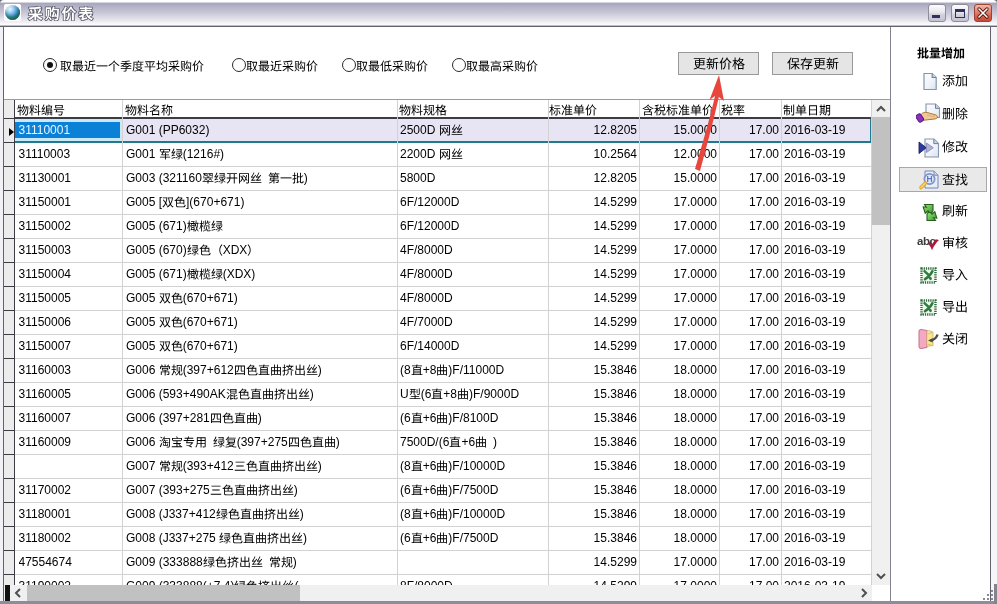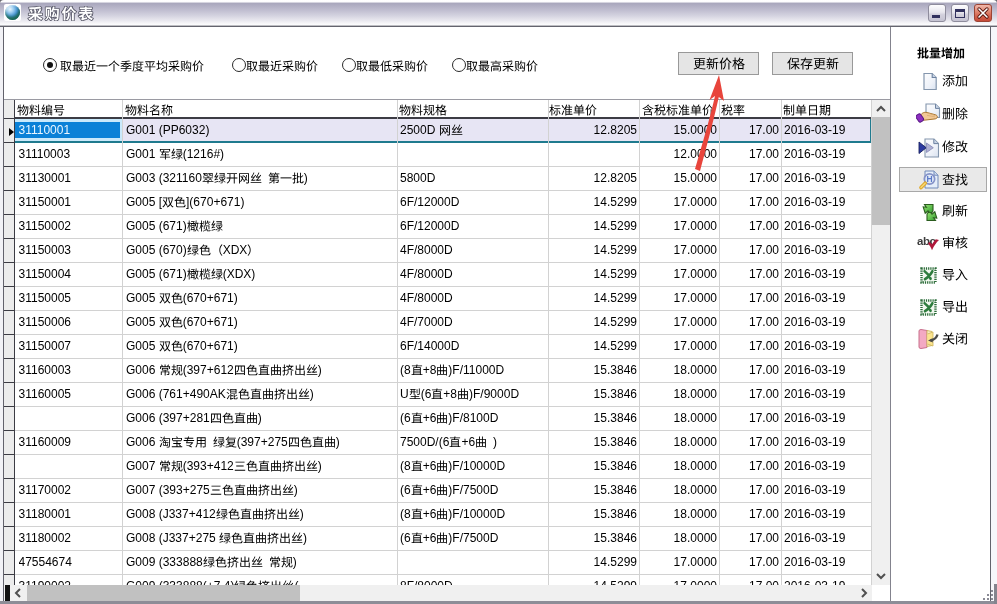--- a/index.html
+++ b/index.html
@@ -296,20 +296,25 @@
       <div class="cell" style="left:769px;top:0;width:100px">2016-03-19</div>
     </div>
     <div style="position:absolute;left:0;top:24px;width:857px;height:24px;background:#fff"></div>
     <div style="position:absolute;left:0;top:47px;width:857px;height:1px;background:#d2d2d2"></div>
     <div style="position:absolute;left:0;top:24px;width:857px;height:24px">
       <div class="cell" style="left:3.5px;top:0;width:104px">31110003</div>
       <div class="cell" style="left:111px;top:0;width:272px"><span>G001 </span><svg class="k" style="width:24.00px;height:12px;" viewBox="0 -880 2000 1000">
           <use href="#c519b" x="0"></use>
           <use href="#c7eff" x="1000"></use>
         </svg><span>(1216#)</span></div>
+      <div class="cell" style="left:385px;top:0;width:146px"><span>2200D </span><svg class="k" style="width:24.00px;height:12px;" viewBox="0 -880 2000 1000">
+          <use href="#c7f51" x="0"></use>
+          <use href="#c4e1d" x="1000"></use>
+        </svg></div>
+      <div class="cell r" style="left:436px;top:0;width:186px">10.2564</div>
       <div class="cell r" style="left:540px;top:0;width:162px">12.0000</div>
       <div class="cell r" style="left:642px;top:0;width:122px">17.00</div>
       <div class="cell" style="left:769px;top:0;width:100px">2016-03-19</div>
     </div>
     <div style="position:absolute;left:0;top:48px;width:857px;height:24px;background:#fff"></div>
     <div style="position:absolute;left:0;top:71px;width:857px;height:1px;background:#d2d2d2"></div>
     <div style="position:absolute;left:0;top:48px;width:857px;height:24px">
       <div class="cell" style="left:3.5px;top:0;width:104px">31130001</div>
       <div class="cell" style="left:111px;top:0;width:272px"><span>G003 (321160</span><svg class="k" style="width:102.00px;height:12px;" viewBox="0 -880 8500 1000">
           <use href="#c7fe0" x="0"></use>
@@ -453,21 +458,21 @@
         </svg><span>)F/11000D</span></div>
       <div class="cell r" style="left:436px;top:0;width:186px">15.3846</div>
       <div class="cell r" style="left:540px;top:0;width:162px">18.0000</div>
       <div class="cell r" style="left:642px;top:0;width:122px">17.00</div>
       <div class="cell" style="left:769px;top:0;width:100px">2016-03-19</div>
     </div>
     <div style="position:absolute;left:0;top:264px;width:857px;height:24px;background:#fff"></div>
     <div style="position:absolute;left:0;top:287px;width:857px;height:1px;background:#d2d2d2"></div>
     <div style="position:absolute;left:0;top:264px;width:857px;height:24px">
       <div class="cell" style="left:3.5px;top:0;width:104px">31160005</div>
-      <div class="cell" style="left:111px;top:0;width:272px"><span>G006 (761+490AK</span><svg class="k" style="width:84.00px;height:12px;" viewBox="0 -880 7000 1000">
+      <div class="cell" style="left:111px;top:0;width:272px"><span>G006 (593+490AK</span><svg class="k" style="width:84.00px;height:12px;" viewBox="0 -880 7000 1000">
           <use href="#c6df7" x="0"></use>
           <use href="#c8272" x="1000"></use>
           <use href="#c76f4" x="2000"></use>
           <use href="#c66f2" x="3000"></use>
           <use href="#c6324" x="4000"></use>
           <use href="#c51fa" x="5000"></use>
           <use href="#c4e1d" x="6000"></use>
         </svg><span>)</span></div>
       <div class="cell" style="left:385px;top:0;width:146px"><span>U</span><svg class="k" style="width:12.00px;height:12px;" viewBox="0 -880 1000 1000">
           <use href="#c578b" x="0"></use>
@@ -477,20 +482,21 @@
           <use href="#c66f2" x="0"></use>
         </svg><span>)F/9000D</span></div>
       <div class="cell r" style="left:436px;top:0;width:186px">15.3846</div>
       <div class="cell r" style="left:540px;top:0;width:162px">18.0000</div>
       <div class="cell r" style="left:642px;top:0;width:122px">17.00</div>
       <div class="cell" style="left:769px;top:0;width:100px">2016-03-19</div>
     </div>
     <div style="position:absolute;left:0;top:288px;width:857px;height:24px;background:#fff"></div>
     <div style="position:absolute;left:0;top:311px;width:857px;height:1px;background:#d2d2d2"></div>
     <div style="position:absolute;left:0;top:288px;width:857px;height:24px">
+      <div class="cell" style="left:3.5px;top:0;width:104px">31160007</div>
       <div class="cell" style="left:111px;top:0;width:272px"><span>G006 (397+281</span><svg class="k" style="width:48.00px;height:12px;" viewBox="0 -880 4000 1000">
           <use href="#c56db" x="0"></use>
           <use href="#c8272" x="1000"></use>
           <use href="#c76f4" x="2000"></use>
           <use href="#c66f2" x="3000"></use>
         </svg><span>)</span></div>
       <div class="cell" style="left:385px;top:0;width:146px"><span>(6</span><svg class="k" style="width:12.00px;height:12px;" viewBox="0 -880 1000 1000">
           <use href="#c76f4" x="0"></use>
         </svg><span>+6</span><svg class="k" style="width:12.00px;height:12px;" viewBox="0 -880 1000 1000">
           <use href="#c66f2" x="0"></use>

